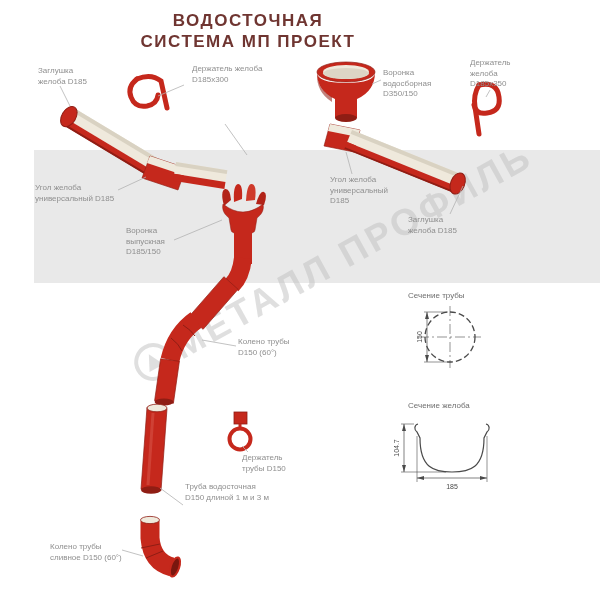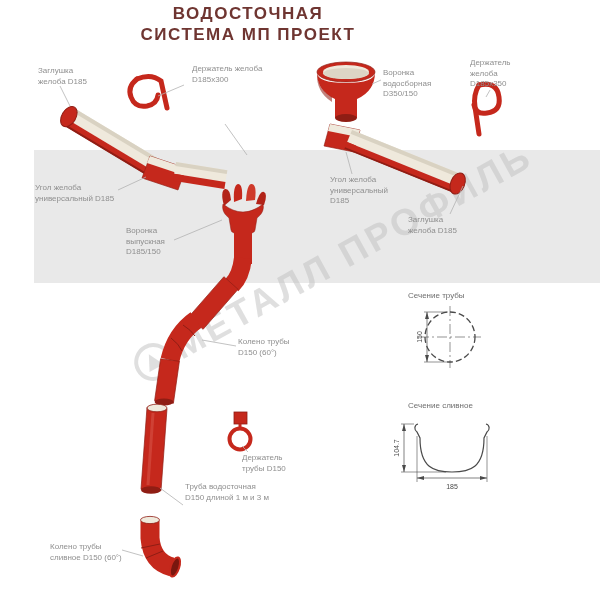--- a/index.html
+++ b/index.html
@@ -2,21 +2,21 @@
 <html><head>
 <meta charset="utf-8">
 <style>
   html,body{margin:0;padding:0;background:#fff;}
   #canvas{
     position:relative;width:600px;height:600px;background:#ffffff;overflow:hidden;
     font-family:"Liberation Sans",sans-serif;
   }
   #illustration{position:absolute;left:0;top:0;width:600px;height:600px;}
   .page-title{
-    position:absolute;top:4px;left:0;width:496px;text-align:center;
+    position:absolute;top:11px;left:0;width:496px;text-align:center;
     font-size:17px;font-weight:bold;letter-spacing:1.5px;line-height:1.22;
     color:#6f3531;white-space:pre-line;
   }
   .label{
     position:absolute;font-size:8px;line-height:1.32;color:#8f8f8f;
     white-space:pre-line;
   }
   .section-label{color:#6e6e6e;}
 </style>
 </head>
@@ -204,15 +204,15 @@
   <div class="label" style="left:238px;top:337px;">Колено трубы
 D150 (60°)</div>
   <div class="label" style="left:242px;top:453px;">Держатель
 трубы D150</div>
   <div class="label" style="left:185px;top:482px;">Труба водосточная
 D150 длиной 1 м и 3 м</div>
   <div class="label" style="left:50px;top:542px;">Колено трубы
 сливное D150 (60°)</div>
 
   <div class="label section-label" style="left:408px;top:291px;">Сечение трубы</div>
-  <div class="label section-label" style="left:408px;top:401px;">Сечение сливное</div>
+  <div class="label section-label" style="left:408px;top:401px;">Сечение желоба</div>
 
 </div>
 
 </body></html>

